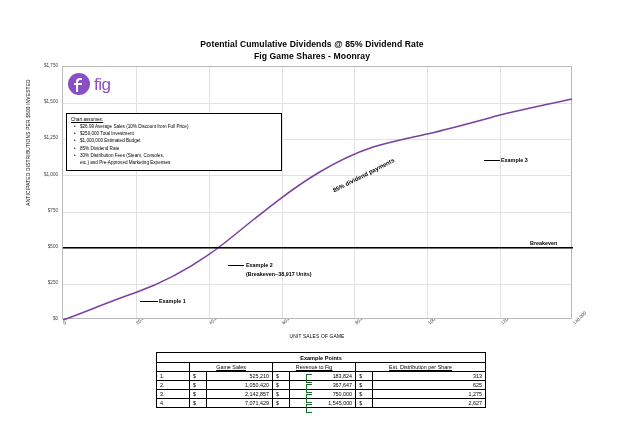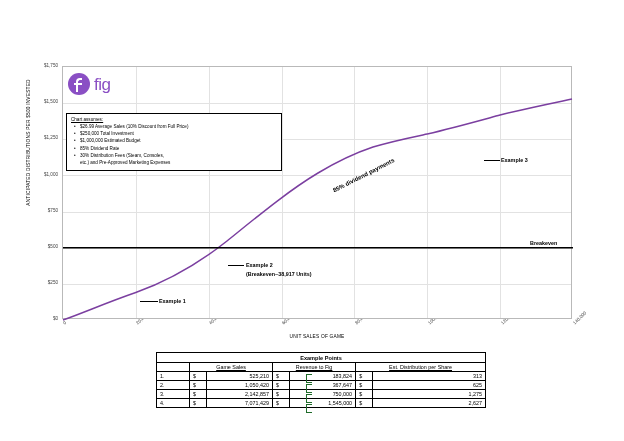--- a/index.html
+++ b/index.html
@@ -275,20 +275,24 @@
     border: 1px solid #1f6b2a;
     border-right: none;
     height: 7px;
   }
 </style>
 </head>
 <body>
 
 <div id="root">
 
+  <div class="title-block">
+    <div class="title-main">Potential Cumulative Dividends @ 85% Dividend Rate</div>
+    <div class="title-sub">Fig Game Shares - Moonray</div>
+  </div>
 
   <div class="axis-title-y">ANTICIPATED DISTRIBUTIONS PER $500 INVESTED</div>
 
   <div class="axis-title-x">UNIT SALES OF GAME</div>
 
   <div class="ylab" style="top:66px;">
       <span>$1,750</span>
     </div>
   <div class="ylab" style="top:102px;">
       <span>$1,500</span>

